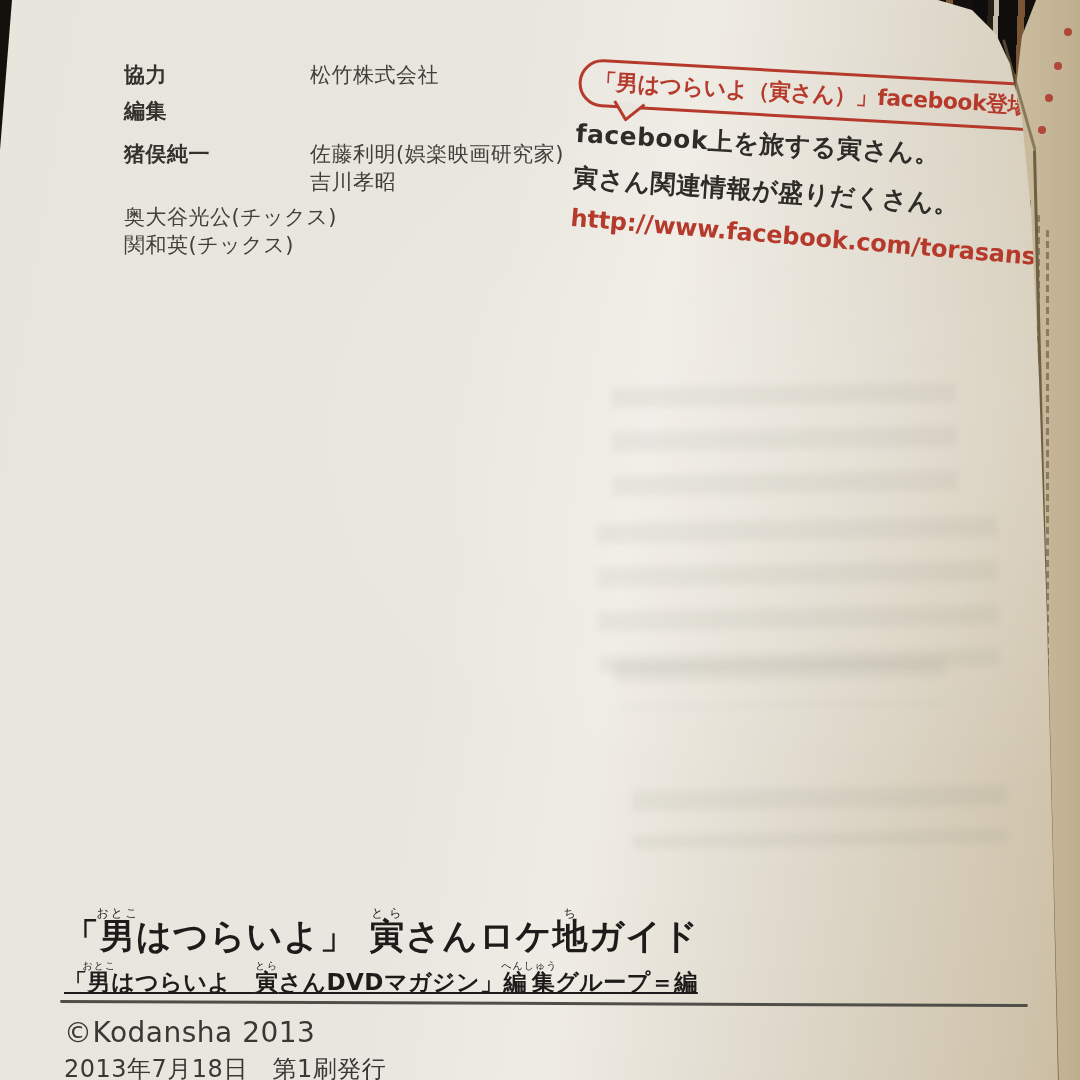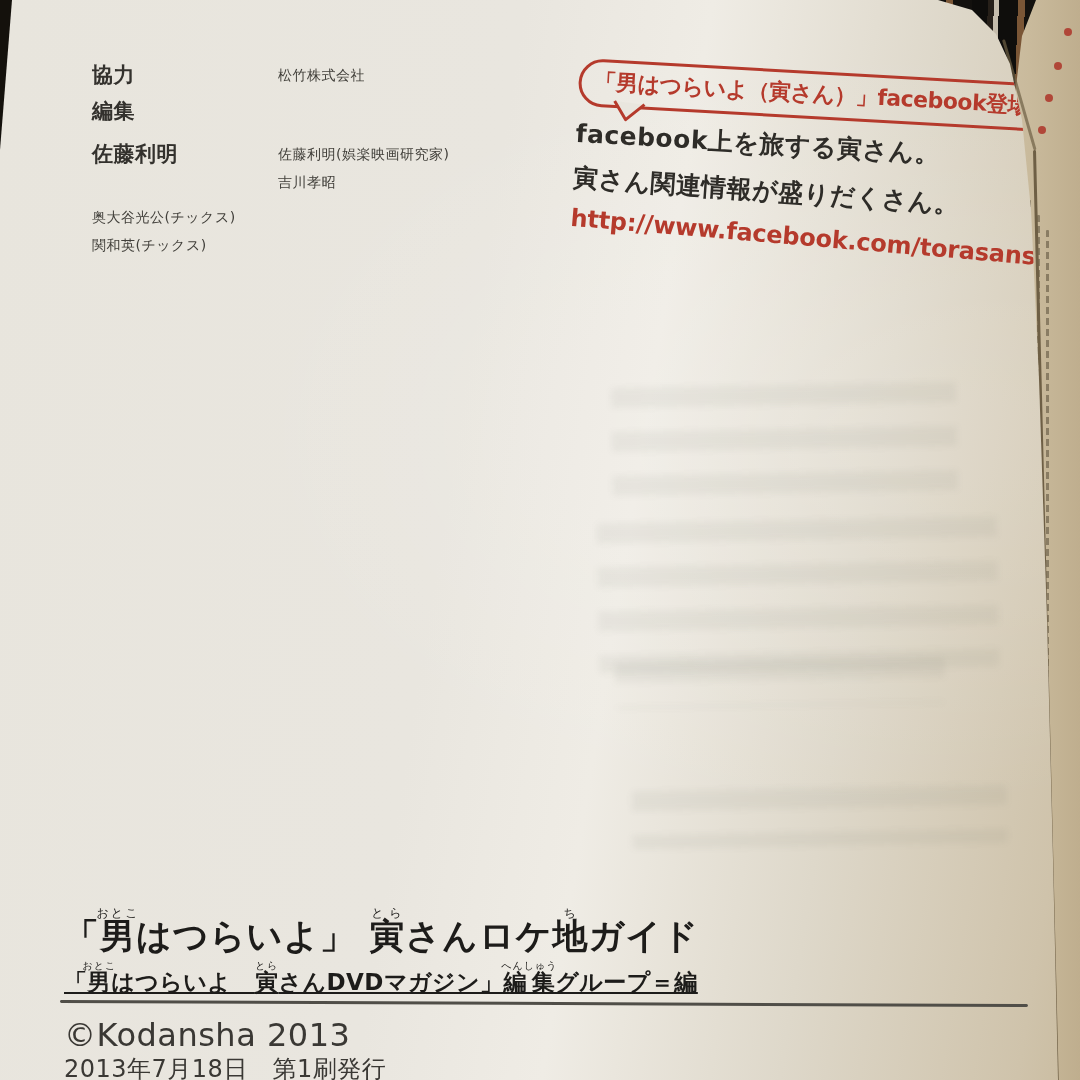--- a/index.html
+++ b/index.html
@@ -48,27 +48,27 @@
 
   
   .ghost{
     position:absolute;filter:blur(3px);opacity:.5;border-radius:4px;
     background:repeating-linear-gradient(180deg,rgba(104,108,96,.14) 0 20px,rgba(0,0,0,0) 20px 44px);
     transform:rotate(-1deg);
   }
 
   
   .credits{position:absolute;left:92px;top:62px;width:620px;color:#42403b;}
-  .credit-row{display:flex;margin-bottom:8px;}
+  .credit-row{display:flex;margin-bottom:8px;margin-left:32px;}
   .credit-label{
     width:186px;flex:0 0 186px;font-weight:700;color:#33312d;
     font-size:21px;line-height:27.5px;letter-spacing:.5px;white-space:nowrap;
   }
   .credit-names{
-    font-size:14px;line-height:27.5px;white-space:pre-line;letter-spacing:.5px;
+    font-size:21px;line-height:27.5px;white-space:pre-line;letter-spacing:.5px;
   }
 
   
   .fb-block{
     position:absolute;left:580px;top:58px;width:450px;
     transform:rotate(3.2deg);transform-origin:left top;
   }
   .fb-bubble{
     display:inline-block;border:3px solid #b53a2c;border-radius:24px;
     padding:5px 13px 7px;color:#b53a2c;font-weight:700;font-size:22px;
@@ -87,21 +87,21 @@
   .book-title{font-size:35px;font-weight:700;letter-spacing:1px;line-height:1.0;white-space:nowrap;}
   .book-subtitle{font-size:23px;font-weight:700;letter-spacing:.5px;margin-top:7px;line-height:1.0;white-space:nowrap;text-decoration:underline;}
   ruby{ruby-position:over;}
   .book-title rt{font-size:12px;font-weight:500;letter-spacing:2px;}
   .book-subtitle rt{font-size:10px;font-weight:500;letter-spacing:1px;}
 
   .rule{
     position:absolute;left:60px;top:1002px;width:968px;height:2.5px;
     background:#504e48;border-radius:2px;transform:rotate(.25deg);
   }
-  .copyright{position:absolute;left:64px;top:1016px;font-size:32px;color:#3a3834;letter-spacing:.5px;}
+  .copyright{position:absolute;left:64px;top:1016px;font-size:28px;color:#3a3834;letter-spacing:.5px;}
   .printing{position:absolute;left:64px;top:1053px;font-size:24px;color:#3a3834;letter-spacing:.5px;}
 </style>
 </head>
 <body>
 
 <div class="photo">
 
   <div class="bg-stripes"></div>
 
   <div class="next-page">
@@ -132,21 +132,21 @@
   </div>
 
   <div class="credit-row">
     <div class="credit-label">編集</div>
   </div>
 
   <div class="credit-row">
   </div>
 
   <div class="credit-row">
-    <div class="credit-label">佐藤利明</div>
+    <div class="credit-label">猪俣純一</div>
     <div class="credit-names">佐藤利明(娯楽映画研究家)
 吉川孝昭</div>
   </div>
 
 
   <div class="credit-row">
     <div class="credit-names">奥大谷光公(チックス)
 関和英(チックス)</div>
   </div>
 </div>

